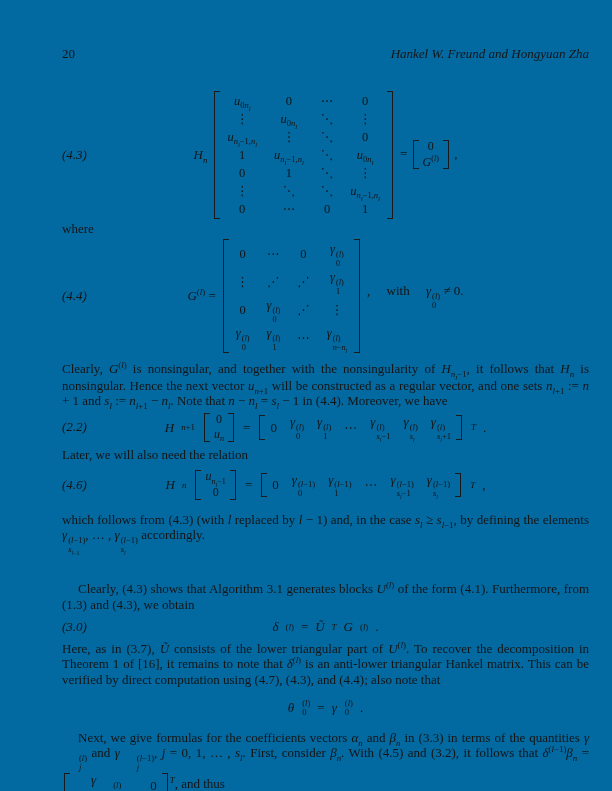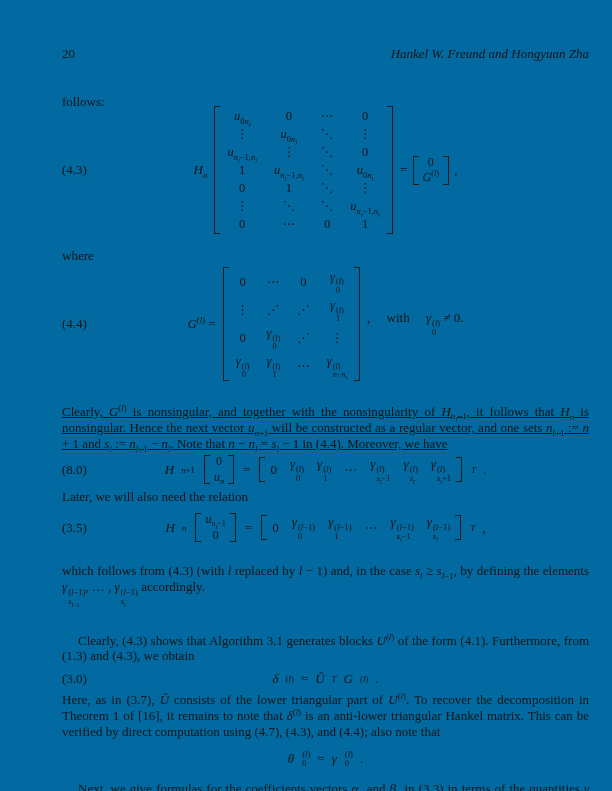--- a/index.html
+++ b/index.html
@@ -16,57 +16,56 @@
   .indent{text-indent:16px;margin-top:27px;}
   i{font-style:italic;}
   sub,sup{font-size:0.68em;line-height:0;}
   sub sub, sub i sub{font-size:0.8em;}
   
   .ss{display:inline-flex;flex-direction:column;align-items:flex-start;vertical-align:-0.45em;
       line-height:1.05;font-size:0.66em;margin-left:1px;text-align:left;}
   .ss span{display:block;}
   
   .eq{position:relative;text-align:center;}
-  .eqlabel{position:absolute;left:0;top:50%;transform:translateY(-50%);}
+  .eqlabel{position:absolute;left:0;top:50%;transform:translateY(-50%);font-style:italic;}
   .eqbody{display:inline-flex;align-items:center;gap:7px;}
   
   .mfx{display:inline-flex;align-items:stretch;vertical-align:middle;}
   .bk{display:inline-flex;width:5px;border:1.5px solid #1b1b1b;margin:1px 0;}
   .bk.l{border-right:none;}
   .bk.r{border-left:none;}
   .mat{display:grid;align-items:center;justify-items:center;
        column-gap:17px;row-gap:0px;padding:2px 7px;font-size:12.5px;line-height:18px;}
   
   .cv{display:inline-flex;align-items:stretch;vertical-align:middle;margin:0 2px;}
   .cvc{display:flex;flex-direction:column;align-items:center;justify-content:center;
        padding:0 4px;line-height:1.3;font-size:0.92em;}
   .rvc{display:flex;align-items:center;gap:13px;padding:0 5px;}
   .mt-follows{margin-top:0;}
   .eq43{margin-top:-4px;}
-  .mt-where{margin-top:13px;}
+  .mt-where{margin-top:1px;}
   .eq44{margin-top:2px;}
-  .p1{margin-top:22px;text-decoration:underline;}
+  .p1{margin-top:7px;}
   .eq45{margin:3px 0 4px 0;}
   .eq46{margin:7px 0 6px 0;}
-  .p2{margin-top:20px;}
+  .p2{margin-top:11px;}
   .eq47{margin:7px 0 6px 0;}
   .thetaeq{margin:11px 0 10px 0;}
   .p5{margin-top:13px;}
 </style>
 </head>
 <body>
 
 <div class="page">
 
   <div class="hdr">
     <span>20</span>
     <span class="runhead">Hankel W. Freund and Hongyuan Zha</span>
   </div>
 
-  <p class="para mt-follows">follows:</p>
 
   <div class="eq eq43">
     <span class="eqlabel">(4.3)</span>
     <span class="eqbody">
       <span><i>H</i><sub><i>n</i></sub></span>
       <span class="mfx">
         <span class="bk l"></span>
         <span class="mat" style="grid-template-columns: repeat(4, auto);">
             <span><i>u</i><sub>0<i>n</i><sub><i>l</i></sub></sub></span>
             <span>0</span>
@@ -159,21 +158,21 @@
       <span>,  with  <i>γ</i><span class="ss">
             <span>(<i>l</i>)</span>
             <span>0</span>
           </span> ≠ 0.</span>
     </span>
   </div>
 
   <p class="para p1">Clearly, <i>G</i><sup>(<i>l</i>)</sup> is nonsingular, and together with the nonsingularity of <i>H</i><sub><i>n</i><sub><i>l</i></sub>−1</sub>, it follows that <i>H</i><sub><i>n</i></sub> is nonsingular. Hence the next vector <i>u</i><sub><i>n</i>+1</sub> will be constructed as a regular vector, and one sets <i>n</i><sub><i>l</i>+1</sub> := <i>n</i> + 1 and <i>s</i><sub><i>l</i></sub> := <i>n</i><sub><i>l</i>+1</sub> − <i>n</i><sub><i>l</i></sub>. Note that <i>n</i> − <i>n</i><sub><i>l</i></sub> = <i>s</i><sub><i>l</i></sub> − 1 in (4.4). Moreover, we have</p>
 
   <div class="eq eq45">
-    <span class="eqlabel">(8.0)</span>
+    <span class="eqlabel">(2.2)</span>
     <span class="eqbody"><i>H</i><sub><i>n</i>+1</sub> <span class="cv">
           <span class="bk l"></span>
           <span class="cvc">
             <span>0</span>
             <span><i>u</i><sub><i>n</i></sub></span>
           </span>
           <span class="bk r"></span>
         </span> = <span class="cv">
           <span class="bk l"></span>
           <span class="rvc">
@@ -200,21 +199,21 @@
                 <span><i>s</i><sub><i>l</i></sub>+1</span>
               </span></span>
           </span>
           <span class="bk r"></span>
         </span><sup><i>T</i></sup> .</span>
   </div>
 
   <p class="para">Later, we will also need the relation</p>
 
   <div class="eq eq46">
-    <span class="eqlabel">(3.5)</span>
+    <span class="eqlabel">(4.6)</span>
     <span class="eqbody"><i>H</i><sub><i>n</i></sub> <span class="cv">
           <span class="bk l"></span>
           <span class="cvc">
             <span><i>u</i><sub><i>n</i><sub><i>l</i></sub>−1</sub></span>
             <span>0</span>
           </span>
           <span class="bk r"></span>
         </span> = <span class="cv">
           <span class="bk l"></span>
           <span class="rvc">

